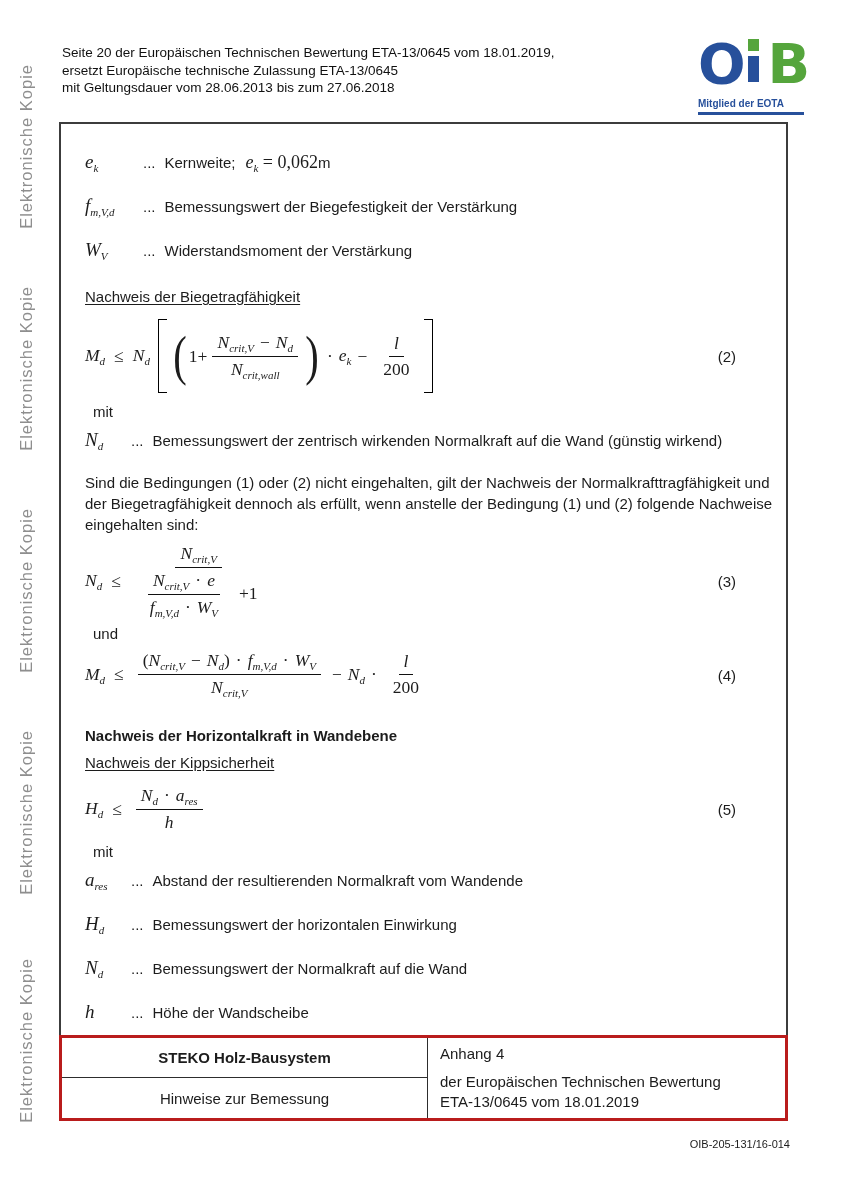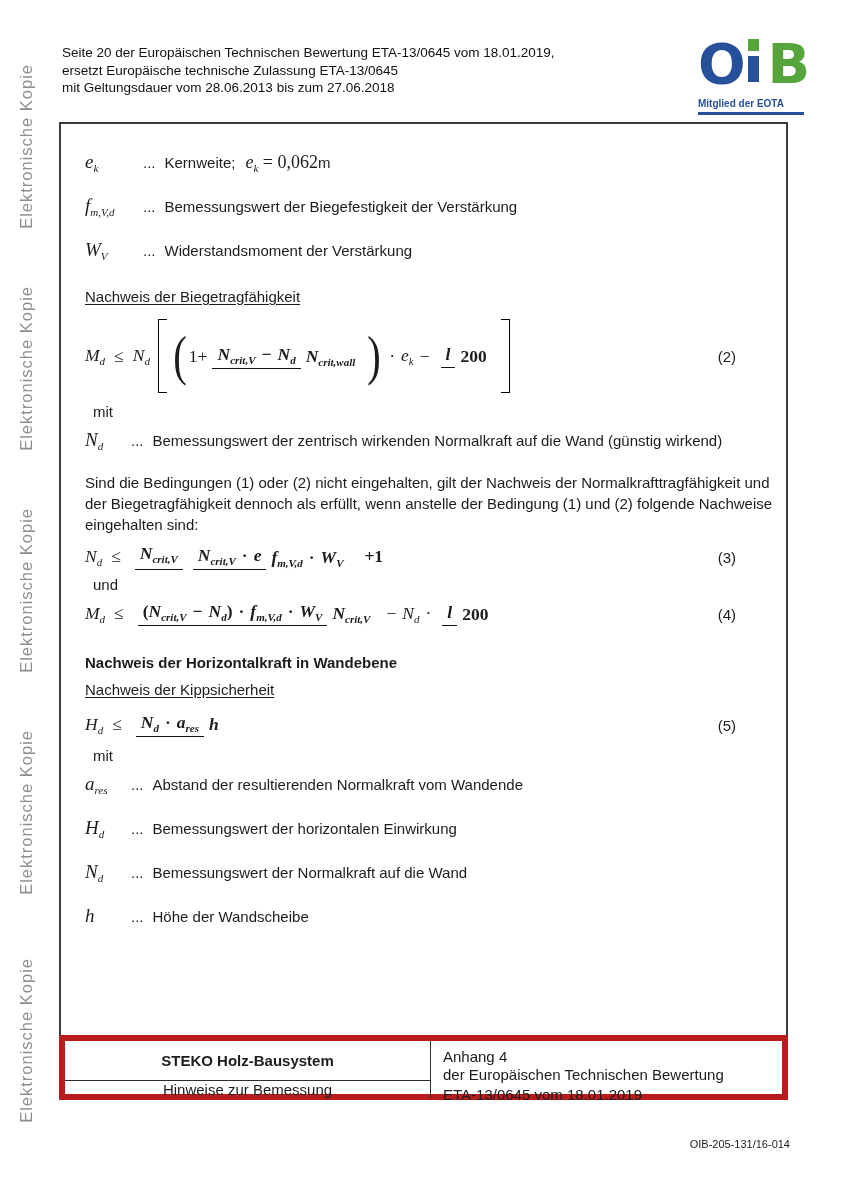--- a/index.html
+++ b/index.html
@@ -54,36 +54,36 @@
   .h-bold{font-weight:bold;margin:28px 0 10px;}
   .plain{margin:6px 8px 8px;}
 
   .paragraph{width:703px;line-height:21px;margin:2px 0 8px;}
 
   
   .eqrow{position:relative;display:flex;align-items:center;font-size:17.5px;margin:4px 0 10px;}
   .eqlabel{position:absolute;right:50px;top:50%;transform:translateY(-50%);font-size:15px;font-family:"Liberation Sans",sans-serif;}
   .rel{font-style:normal;margin:0 9px;}
   .op{font-style:normal;margin:0 6px;}
-  .frac{display:inline-flex;flex-direction:row;vertical-align:middle;margin:0 5px;font-weight:bold;}
+  .frac{display:inline-flex;flex-direction:column;align-items:center;vertical-align:middle;margin:0 5px;}
   .frac .fnum{display:block;text-align:center;padding:0 5px 2px;border-bottom:1.4px solid #111;white-space:nowrap;}
   .frac .fden{display:block;text-align:center;padding:2px 5px 0;white-space:nowrap;}
   .sqbr{align-self:stretch;width:8px;margin:0 4px;}
   .sqbr.left{border:1.6px solid #000;border-right:none;margin-left:8px;}
   .sqbr.right{border:1.6px solid #000;border-left:none;}
   .bigp{font-family:"Liberation Serif",serif;font-style:normal;font-size:54px;height:54px;display:flex;align-items:center;transform:scaleX(0.75);font-weight:300;}
   #eq2{min-height:74px;}
   #eq3{margin-bottom:2px;}
   .plusone{margin-left:6px;font-style:normal;}
 
   
   .footer-table{
-    position:absolute;left:59px;top:1035px;width:729px;height:65px;box-sizing:border-box;
+    position:absolute;left:59px;top:1035px;width:729px;height:86px;box-sizing:border-box;
     display:grid;grid-template-columns:366px 1fr;grid-template-rows:40px 1fr;
-    border:6px solid #b91c1c;font-size:15px;
+    border:3px solid #b91c1c;font-size:15px;
   }
   .ft-l1{grid-column:1;grid-row:1;border-right:1.6px solid #2d2d2d;border-bottom:1.6px solid #2d2d2d;
     display:flex;align-items:center;justify-content:center;font-weight:bold;}
   .ft-l2{grid-column:1;grid-row:2;border-right:1.6px solid #2d2d2d;display:flex;align-items:center;justify-content:center;}
   .ft-r{grid-column:2;grid-row:1/3;padding:7px 10px 7px 12px;display:flex;flex-direction:column;justify-content:space-between;}
   .ft-r .lines{line-height:19.5px;}
   .docnum{position:absolute;top:1138px;right:58px;font-size:11px;}
 </style>
 </head>
 <body>

